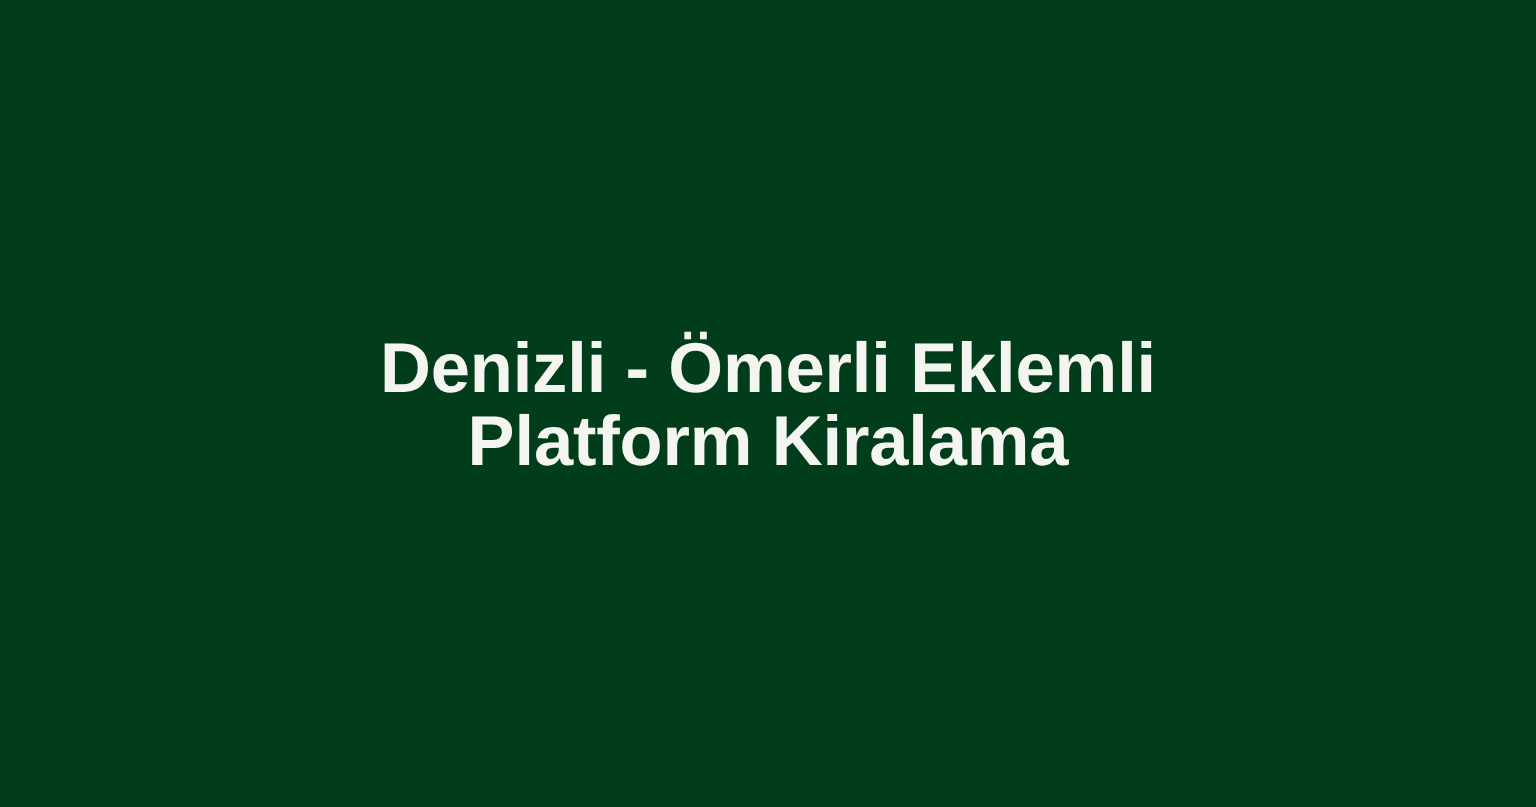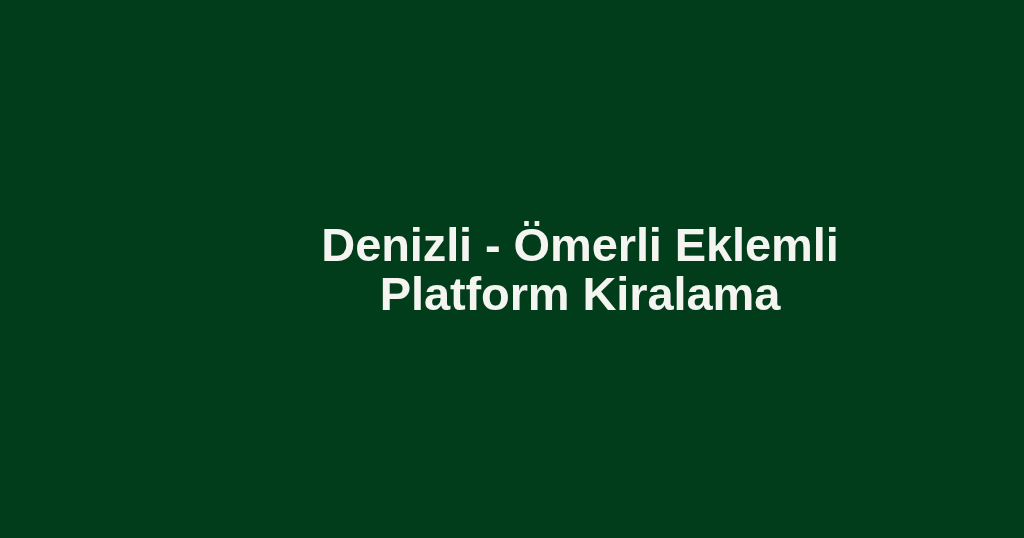--- a/index.html
+++ b/index.html
@@ -25,21 +25,21 @@
 
   
   .card-title-wrap {
     position: absolute;
     left: 0;
     right: 0;
     top: 0;
     bottom: 0;
     display: flex;
     align-items: center;
-    justify-content: flex-end;
+    justify-content: center;
     padding: 0 84px;
     box-sizing: border-box;
   }
 
   .card-title {
     margin: 0;
     width: 100%;
     max-width: 720px;
     text-align: center;
     color: #f4f5f1;

